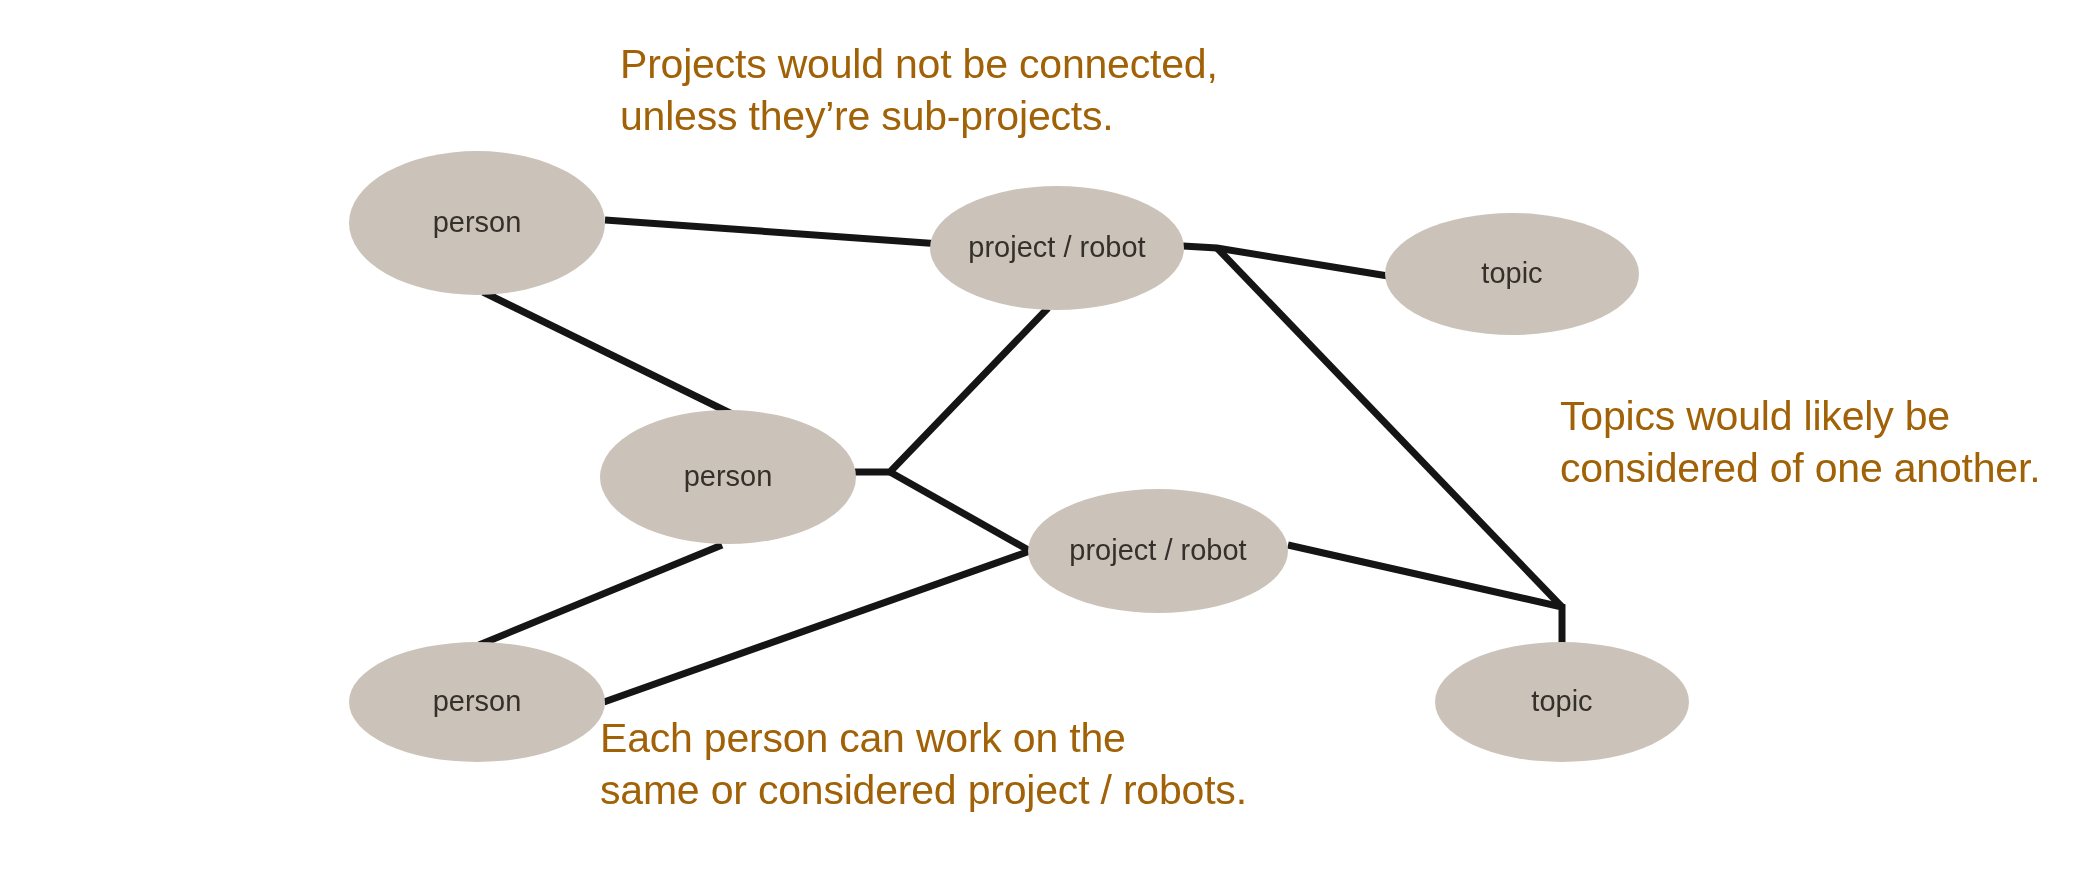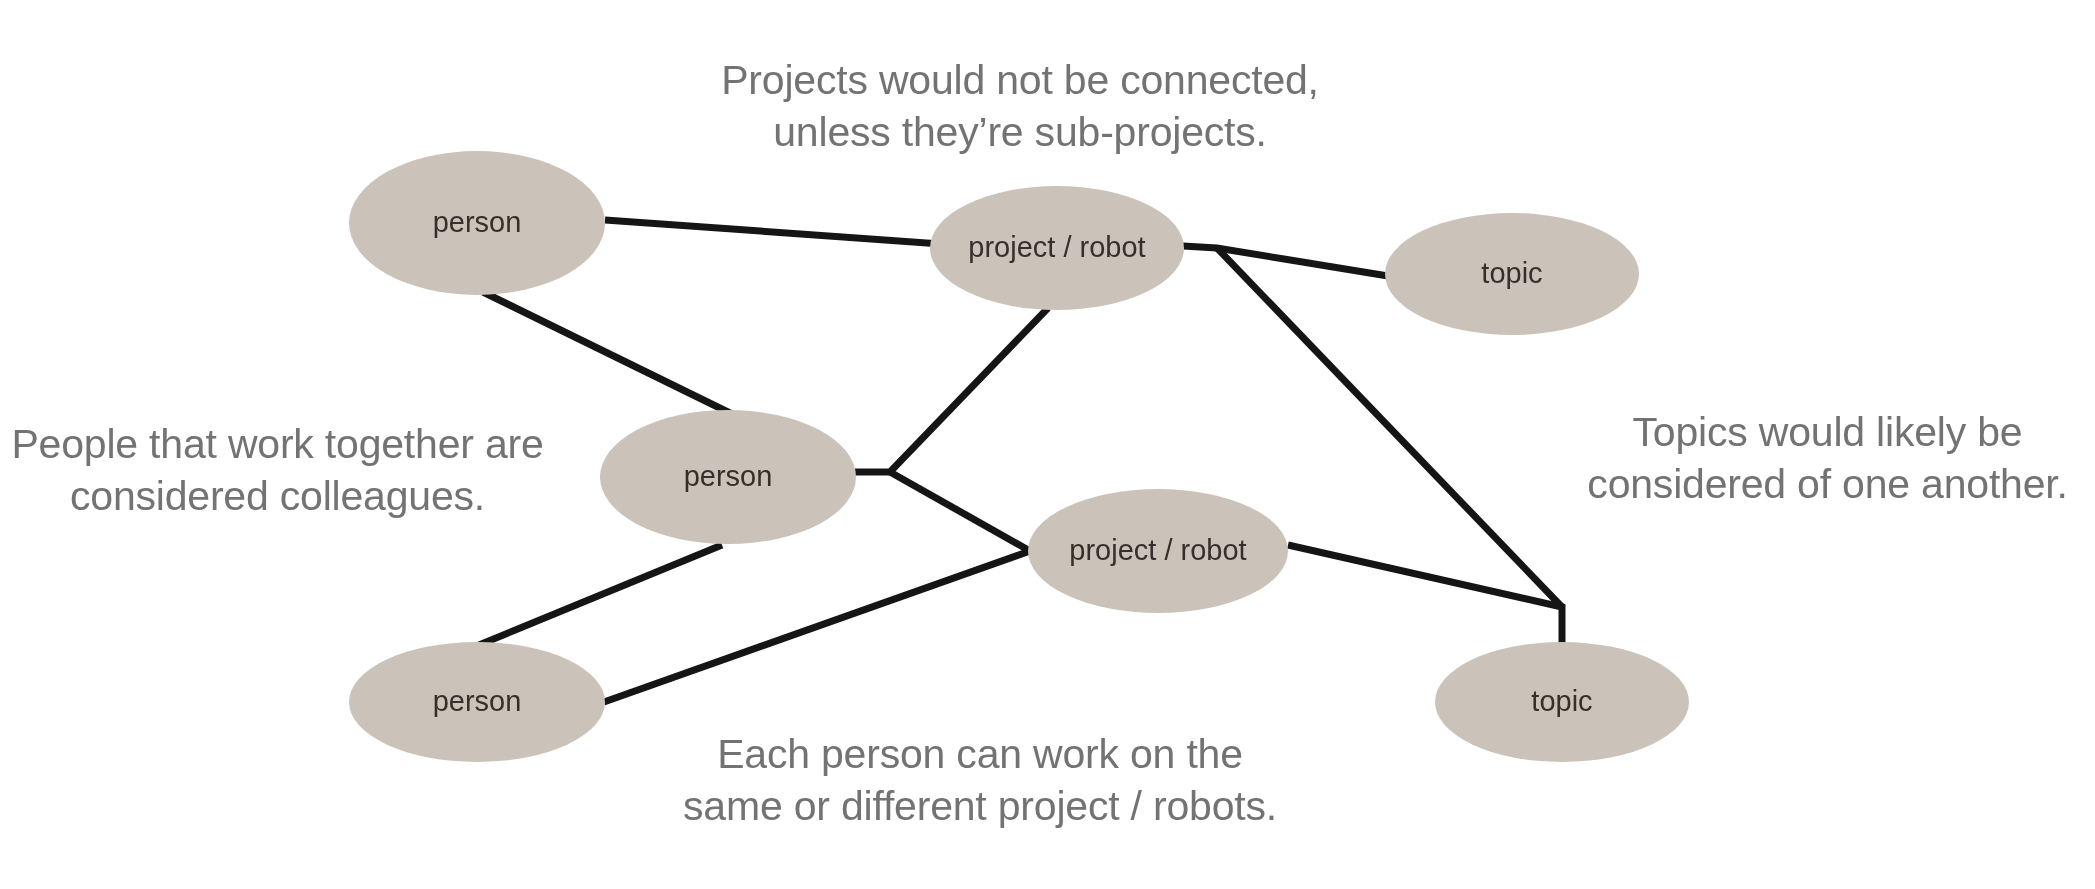--- a/index.html
+++ b/index.html
@@ -38,28 +38,26 @@
   }
   .node-label {
     fill: #35302b;
     font-family: "Liberation Sans", sans-serif;
     font-size: 29px;
     text-anchor: middle;
     dominant-baseline: middle;
   }
   .annotation {
     position: absolute;
-    color: #737373;
+    color: #a16207;
     font-family: "Liberation Sans", sans-serif;
     font-size: 41px;
     line-height: 1.28;
-    text-align: center;
     white-space: pre-line;
     letter-spacing: -0.2px;
-    margin-top: 16px;
   }
   #note-projects {
     left: 620px;
     top: 38px;
     width: 800px;
   }
   #note-people {
     left: 0px;
     top: 402px;
     width: 555px;
@@ -129,20 +127,18 @@
       <g>
         <ellipse class="node-ellipse" cy="702" rx="127" ry="60" cx="1562"></ellipse>
         <text class="node-label" x="1562" y="703">topic</text>
       </g>
 
     </g>
   </svg>
 
   <div class="annotation" id="note-projects">Projects would not be connected,
 unless they’re sub-projects.</div>
-  <div class="annotation" id="note-people">People that work together are
-considered colleagues.</div>
   <div class="annotation" id="note-topics">Topics would likely be
 considered of one another.</div>
   <div class="annotation" id="note-each-person">Each person can work on the
-same or different project / robots.</div>
+same or considered project / robots.</div>
 
 </div>
 
 </body></html>

